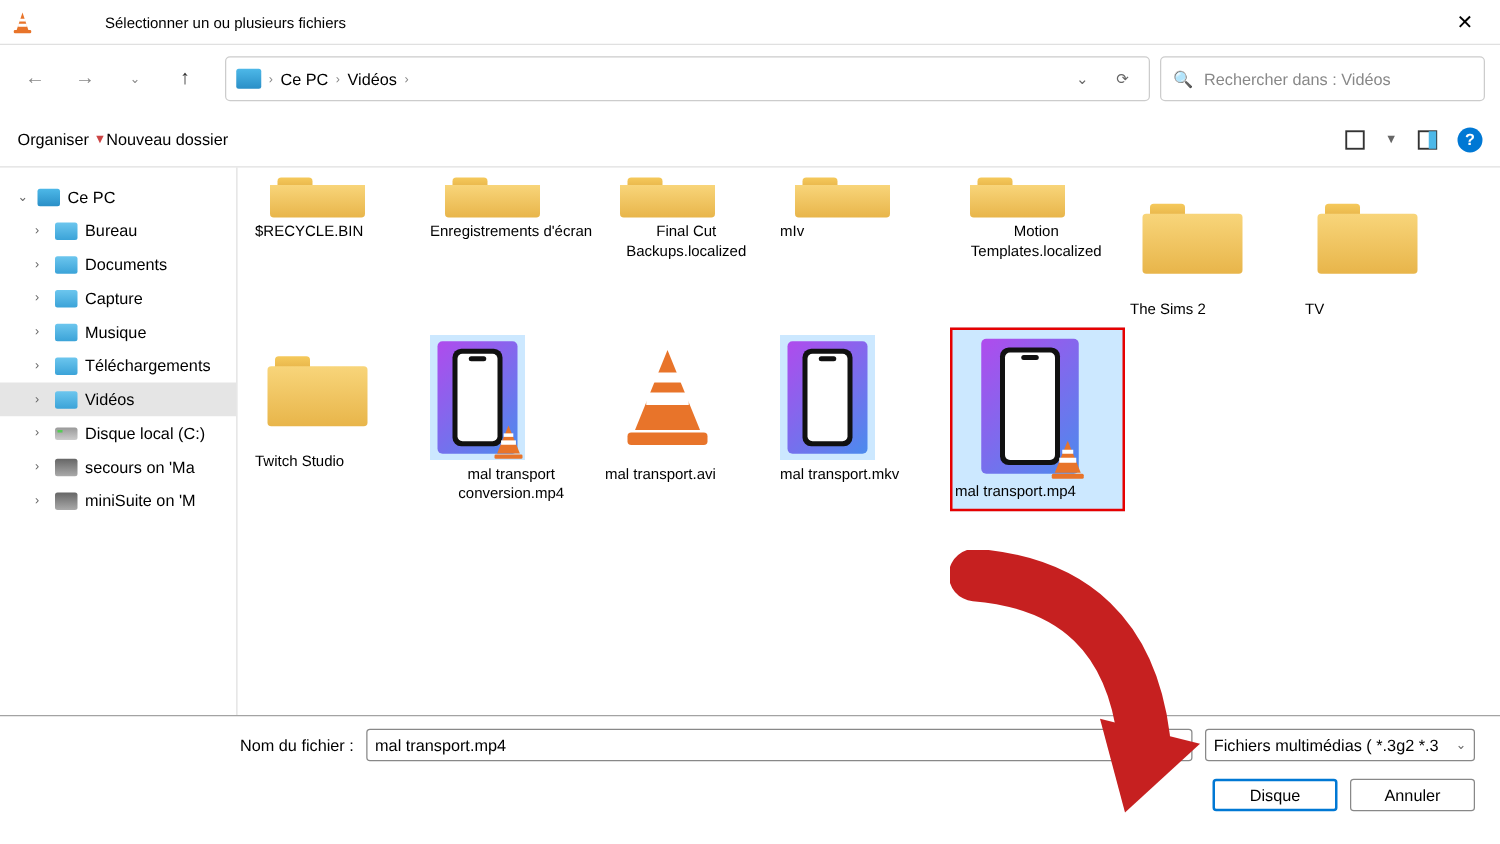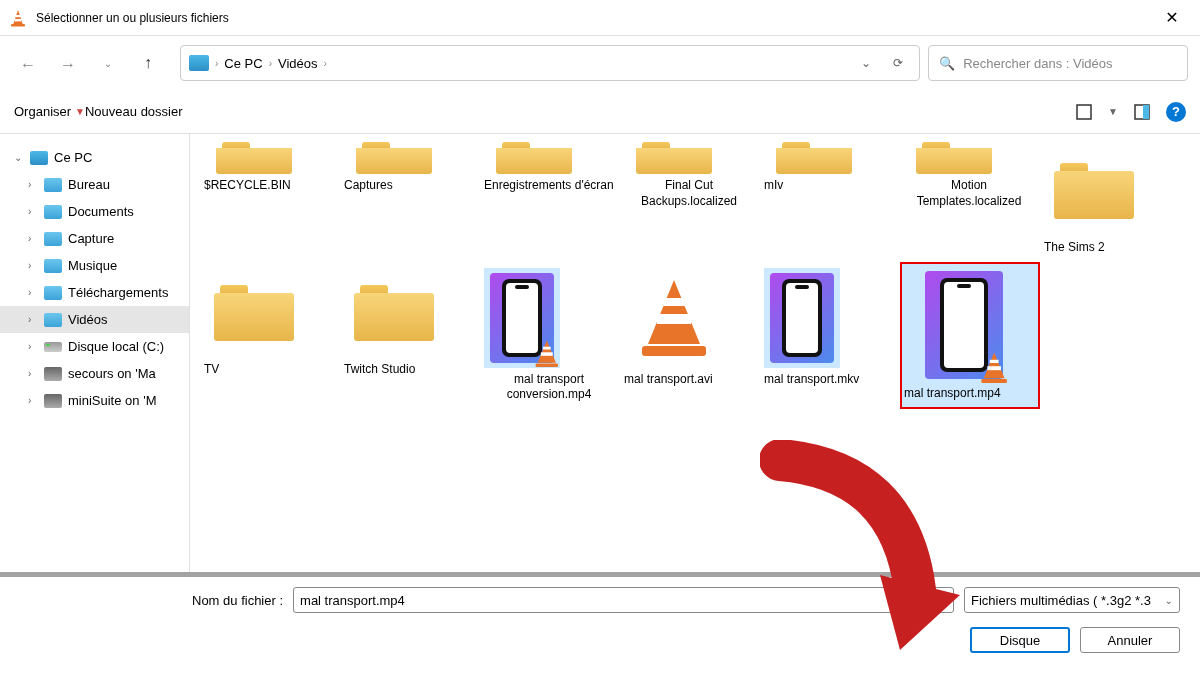--- a/index.html
+++ b/index.html
@@ -1,19 +1,19 @@
 <!DOCTYPE html>
 <html><head>
   <meta charset="utf-8">
   <style>
     * { box-sizing: border-box; margin: 0; padding: 0; font-family: 'Segoe UI', Tahoma, sans-serif; }
     body { width: 1200px; height: 675px; background: #fff; overflow: hidden; position: relative; }
     
     
-    .titlebar { height: 36px; display: flex; align-items: center; padding: 0 8px; border-bottom: 1px solid #e0e0e0; }
+    .titlebar { height: 36px; display: flex; align-items: center; padding: 0 8px; border-bottom: 1px solid #e0e0e0; gap: 48px; }
     .titlebar .app-icon { width: 20px; height: 20px; margin-right: 8px; }
     .titlebar .title { font-size: 12px; color: #000; flex: 1; }
     .titlebar .close { width: 40px; height: 30px; display: flex; align-items: center; justify-content: center; font-size: 16px; cursor: pointer; }
 
     
     .navrow { height: 54px; display: flex; align-items: center; padding: 0 12px; gap: 8px; }
     .navbtn { width: 32px; height: 32px; display: flex; align-items: center; justify-content: center; color: #888; font-size: 16px; cursor: pointer; border-radius: 4px; }
     .navbtn.enabled { color: #333; }
     .breadcrumb { flex: 1; height: 36px; border: 1px solid #ccc; border-radius: 4px; display: flex; align-items: center; padding: 0 8px; gap: 6px; margin-left: 8px; }
     .breadcrumb .pc-icon { width: 20px; height: 16px; background: linear-gradient(#4db8e8, #2a8fc7); border-radius: 2px; }
@@ -71,21 +71,21 @@
     .cone-ico .base { position: absolute; bottom: 0; left: 0; right: 0; height: 10px; background: #e8742a; border-radius: 3px; }
 
     
     .phone-thumb { width: 64px; height: 90px; background: linear-gradient(135deg, #b04bed, #4b8bed); border-radius: 4px; display: flex; align-items: center; justify-content: center; position: relative; }
     .phone-thumb .phone { width: 40px; height: 78px; background: #111; border-radius: 7px; padding: 4px; }
     .phone-thumb .screen { width: 100%; height: 100%; background: #fff; border-radius: 4px; position: relative; overflow: hidden; }
     .phone-thumb .screen::before { content: ''; position: absolute; top: 2px; left: 50%; transform: translateX(-50%); width: 14px; height: 4px; background: #111; border-radius: 3px; }
     .phone-thumb .mini-cone { position: absolute; right: -4px; bottom: -4px; transform: scale(0.35); transform-origin: bottom right; }
 
     
-    .footer { padding: 10px 20px; border-top: 5px solid #a3a3a3; }
+    .footer { padding: 10px 20px; border-top: 1px solid #a3a3a3; }
     .filename-row { display: flex; align-items: center; gap: 10px; margin-bottom: 14px; }
     .filename-row .lbl { font-size: 13px; color: #000; margin-left: 172px; }
     .filename-row input { flex: 1; height: 26px; border: 1px solid #888; padding: 0 6px; font-size: 13px; border-radius: 3px; }
     .filetype { width: 216px; height: 26px; border: 1px solid #888; padding: 0 6px; font-size: 13px; display: flex; align-items: center; justify-content: space-between; border-radius: 3px; cursor: pointer; }
     .buttons-row { display: flex; justify-content: flex-end; gap: 10px; }
     .btn { width: 100px; height: 26px; border: 1px solid #888; background: #fff; font-size: 13px; cursor: pointer; border-radius: 3px; }
     .btn.primary { border: 2px solid #0078d4; }
 
     
     .red-arrow { position: absolute; left: 760px; top: 440px; pointer-events: none; }
@@ -215,29 +215,20 @@
         </div>
         <div class="name">$RECYCLE.BIN</div>
       </div>
     <div class="fileitem row1">
         <div class="thumb">
           <div class="folder-ico small">
             <div class="tab"></div>
             <div class="body"></div>
           </div>
         </div>
-        <div class="name">Captures</div>
-      </div>
-    <div class="fileitem row1">
-        <div class="thumb">
-          <div class="folder-ico small">
-            <div class="tab"></div>
-            <div class="body"></div>
-          </div>
-        </div>
         <div class="name">Enregistrements d'écran</div>
       </div>
     <div class="fileitem row1">
         <div class="thumb">
           <div class="folder-ico small">
             <div class="tab"></div>
             <div class="body"></div>
           </div>
         </div>
         <div class="name">Final Cut Backups.localized</div>

